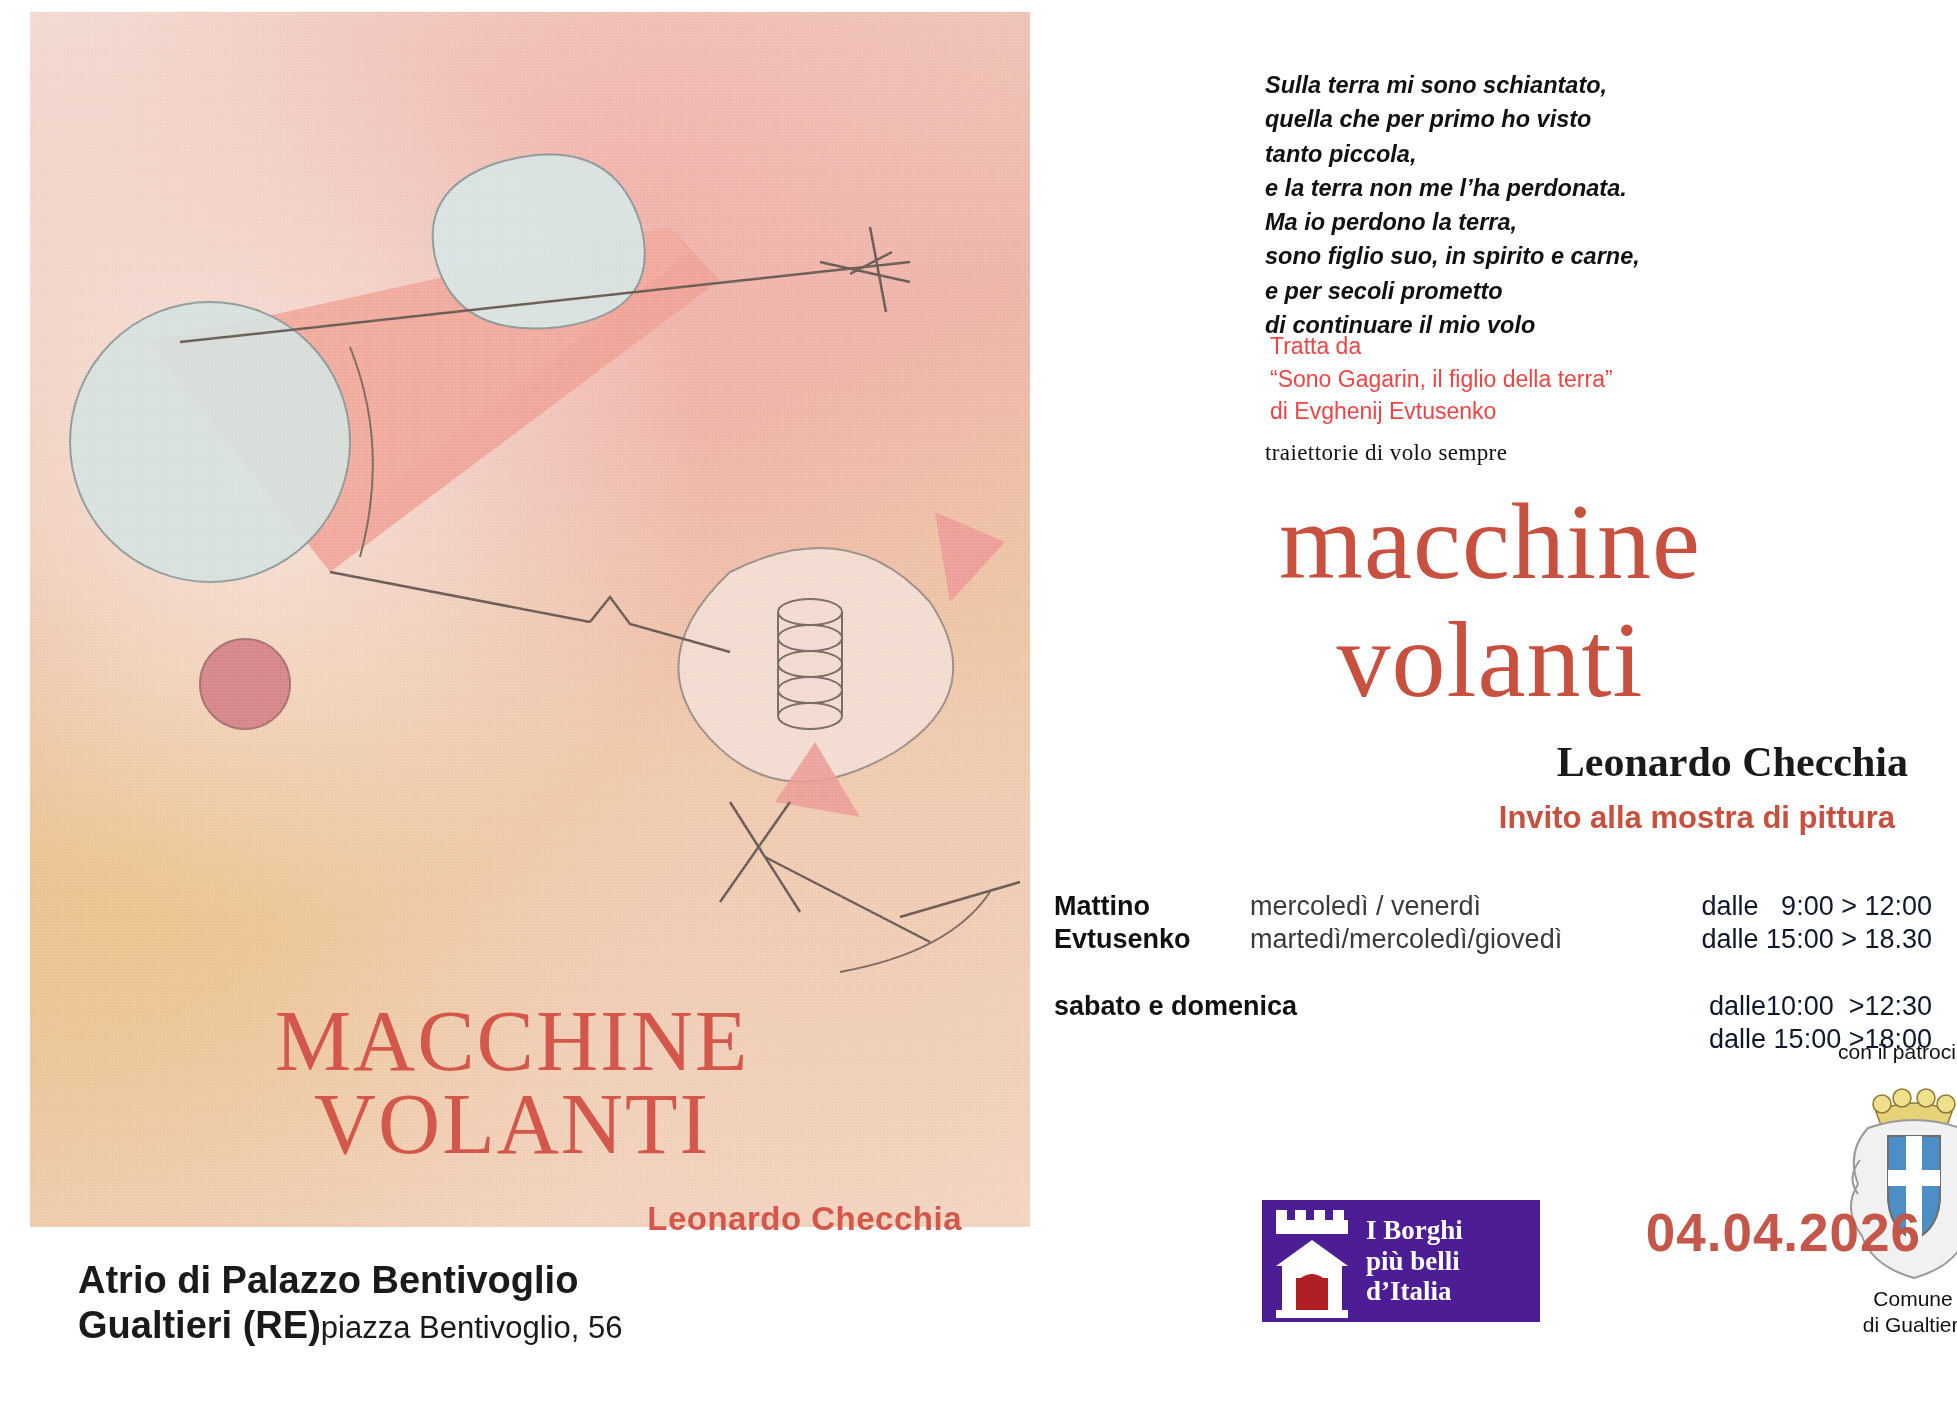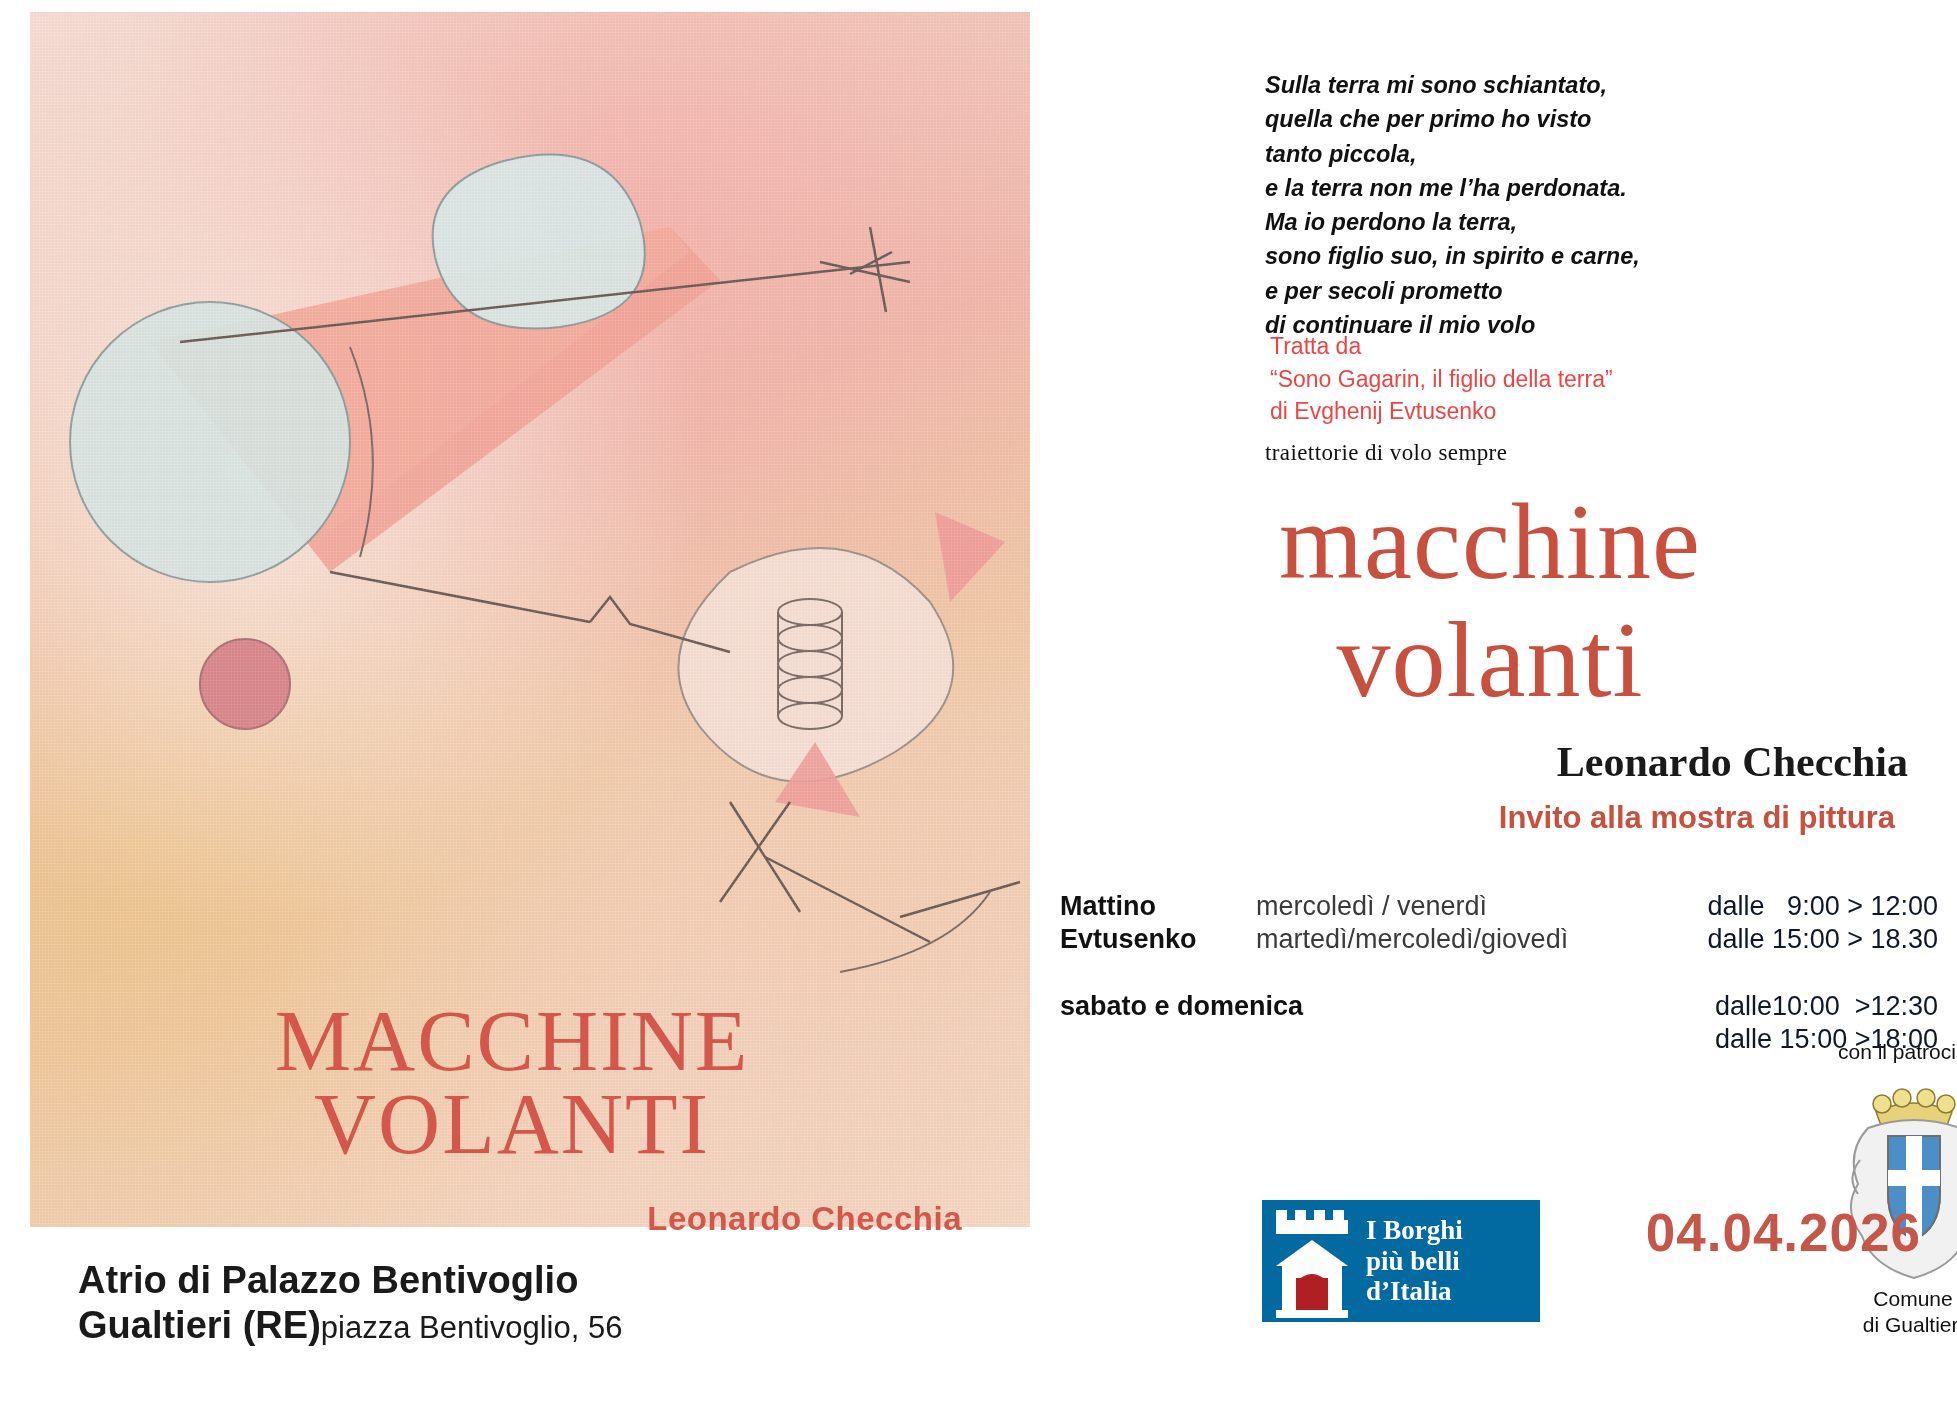--- a/index.html
+++ b/index.html
@@ -176,21 +176,21 @@
   
   .hours {
     position: absolute;
     left: 0;
     top: 890px;
     width: 907px;
   }
   .hours table {
     border-collapse: collapse;
     width: 878px;
-    margin-left: 10px;
+    margin-left: 4px;
   }
   .hours td {
     font-size: 27px;
     color: #111;
     padding: 1px 0;
     vertical-align: top;
   }
   .hours .lbl { font-weight: bold; width: 196px; }
   .hours .days { color: #3a3a3a; width: 382px; }
   .hours .time { text-align: right; color: #0f172a; white-space: pre; }
@@ -223,21 +223,21 @@
     line-height: 1.25;
     color: #111;
   }
 
   .borghi {
     position: absolute;
     left: 1262px;
     top: 1200px;
     width: 278px;
     height: 122px;
-    background: #0369a1;
+    background: #4c1d95;
     color: #fff;
     display: flex;
     align-items: center;
   }
   .borghi .mark {
     width: 100px;
     height: 122px;
     position: relative;
     flex: none;
   }

